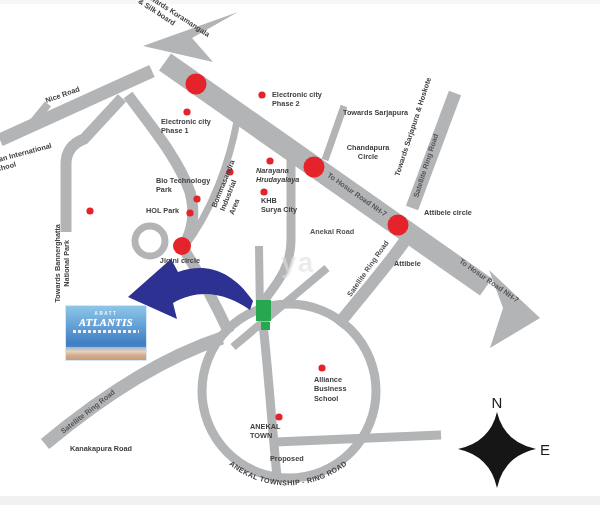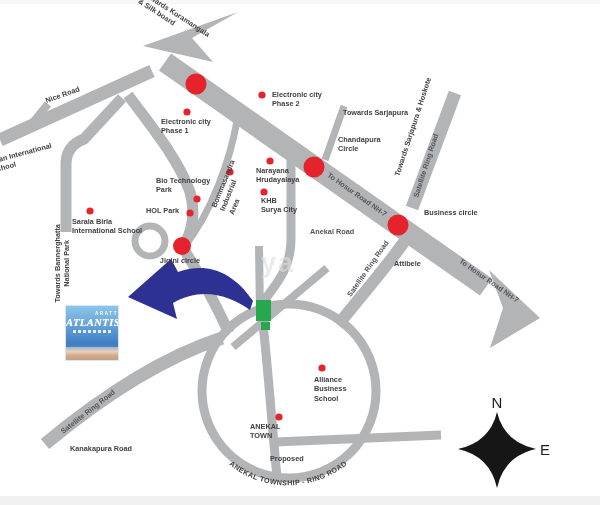--- a/index.html
+++ b/index.html
@@ -6,23 +6,23 @@
   #stage{position:relative;width:600px;height:505px;background:#ffffff;overflow:hidden;
          font-family:"Liberation Sans",sans-serif;}
   #mapsvg{position:absolute;left:0;top:0;}
   .lbl{position:absolute;font:700 7.3px/1.28 "Liberation Sans",sans-serif;color:#414042;
        white-space:nowrap;}
   .ctr{text-align:center;}
   .road-txt{color:#54555a;}
   .wm{position:absolute;font-weight:700;color:rgba(222,222,222,0.62);letter-spacing:2px;
       pointer-events:none;}
   
-  .logo{position:absolute;left:66px;top:306px;width:52px;height:54px;overflow:hidden;
+  .logo{position:absolute;left:66px;top:306px;width:80px;height:54px;overflow:hidden;
         background:linear-gradient(180deg,#8ec6e8 0%,#5b97d2 45%,#3f7ec4 70%,#7ba6cf 100%);
-        text-align:right;color:#fff;box-shadow:0 0 0 1px #d7e6f2;}
+        text-align:center;color:#fff;box-shadow:0 0 0 1px #d7e6f2;}
   .logo-brand{font-size:4.5px;letter-spacing:1.6px;margin-top:5px;font-weight:700;opacity:.95;}
   .logo-name{font-family:"Liberation Serif",serif;font-style:italic;font-weight:700;
              font-size:10.5px;letter-spacing:.5px;margin-top:1px;
              text-shadow:0 0 1px rgba(255,255,255,.7);}
   .logo-tag{height:3px;margin:2px 7px 0 7px;
             background:repeating-linear-gradient(90deg,rgba(255,255,255,.85) 0 3px,rgba(255,255,255,0) 3px 5px);}
   .logo-beach{position:absolute;bottom:0;left:0;width:100%;height:13px;
               background:linear-gradient(180deg,#9fb4cc 0%,#e6d2ba 35%,#d6ab8c 65%,#c59d7e 100%);}
 </style>
 </head>
@@ -98,21 +98,21 @@
       <textPath href="#ringTextPath" startOffset="3%">ANEKAL TOWNSHIP - RING ROAD</textPath>
     </text>
 
     <g>
       <path d="M497,412 Q504,442 536,449 Q504,456 497,488 Q490,456 458,449 Q490,442 497,412 Z" fill="#161616" filter="url(#soft)"></path>
       <text x="497" y="408" text-anchor="middle" font-size="15" fill="#1c1c1c" font-family="Liberation Sans, sans-serif">N</text>
       <text x="540" y="455" font-size="15" fill="#1c1c1c" font-family="Liberation Sans, sans-serif">E</text>
     </g>
   </svg>
 
-  <div class="wm" style="left:261px;top:248px;font-size:27px;">ya</div>
+  <div class="wm" style="left:281px;top:248px;font-size:27px;">ya</div>
 
   <div class="lbl" style="left:134px;top:12px;width:90px;transform:rotate(33deg);">
     <div>Towards Koramangala</div>
     <div>&amp; Silk board</div>
   </div>
 
   <div class="lbl" style="left:44px;top:86px;width:60px;transform:rotate(-20deg);">Nice Road</div>
 
   <div class="lbl" style="left:-10px;top:148px;width:70px;transform:rotate(-15deg);">
     <div>Ryan International</div>
@@ -124,69 +124,65 @@
     <div>Phase 1</div>
   </div>
 
   <div class="lbl" style="left:272px;top:90px;width:70px;">
     <div>Electronic city</div>
     <div>Phase 2</div>
   </div>
 
   <div class="lbl" style="left:327px;top:108px;width:85px;margin-left:16px;">Towards Sarjapura</div>
 
-  <div class="lbl" style="left:338px;top:135px;width:60px;">
+  <div class="lbl" style="left:338px;top:143px;width:60px;text-align:center;">
     <div>Chandapura</div>
     <div>Circle</div>
   </div>
 
   <div class="lbl ctr" style="left:358px;top:122px;width:110px;transform:rotate(-72deg);">Towards Sarjapura &amp; Hoskote</div>
 
   <div class="lbl ctr road-txt" style="left:380px;top:161px;width:92px;transform:rotate(-72deg);">Satellite Ring Road</div>
 
-  <div class="lbl" style="left:424px;top:208px;width:60px;">Business circle</div>
+  <div class="lbl" style="left:424px;top:208px;width:60px;">Attibele circle</div>
 
   <div class="lbl ctr road-txt" style="left:311px;top:190px;width:92px;transform:rotate(35deg);">To Hosur Road NH-7</div>
 
   <div class="lbl ctr road-txt" style="left:443px;top:276px;width:92px;transform:rotate(35deg);">To Hosur Road NH-7</div>
 
   <div class="lbl" style="left:156px;top:176px;width:60px;">
     <div>Bio Technology</div>
     <div>Park</div>
   </div>
 
   <div class="lbl" style="left:146px;top:206px;width:50px;">HOL Park</div>
 
   <div class="lbl" style="left:203px;top:168px;width:62px;transform:rotate(-68deg);">
     <div>Bommasandra</div>
     <div>Industrial</div>
     <div>Area</div>
   </div>
 
-  <div class="lbl" style="left:256px;top:166px;width:60px;">
+  <div class="lbl" style="left:256px;top:166px;width:60px;font-style:italic;">
     <div>Narayana</div>
     <div>Hrudayalaya</div>
   </div>
 
   <div class="lbl" style="left:261px;top:196px;width:60px;">
     <div>KHB</div>
     <div>Surya City</div>
   </div>
 
   <div class="lbl road-txt" style="left:310px;top:227px;width:60px;">Anekal Road</div>
 
   <div class="lbl ctr" style="left:16px;top:254px;width:92px;transform:rotate(-90deg);">
     <div>Towards Bannerghatta</div>
     <div>National Park</div>
   </div>
 
-  <div class="lbl" style="left:72px;top:217px;width:75px;">
-    <div>Sarala Birla</div>
-    <div>International School</div>
-  </div>
 
   <div class="lbl" style="left:140px;top:256px;width:60px;text-align:right;">Jigini circle</div>
 
   <div class="lbl ctr road-txt" style="left:322px;top:264px;width:92px;transform:rotate(-55deg);">Satellite Ring Road</div>
 
   <div class="lbl" style="left:394px;top:259px;width:50px;">Attibele</div>
 
   <div class="lbl ctr road-txt" style="left:42px;top:407px;width:92px;transform:rotate(-38deg);">Satellite Ring Road</div>
 
   <div class="lbl" style="left:30px;top:444px;width:80px;padding-left:40px;">Kanakapura Road</div>

